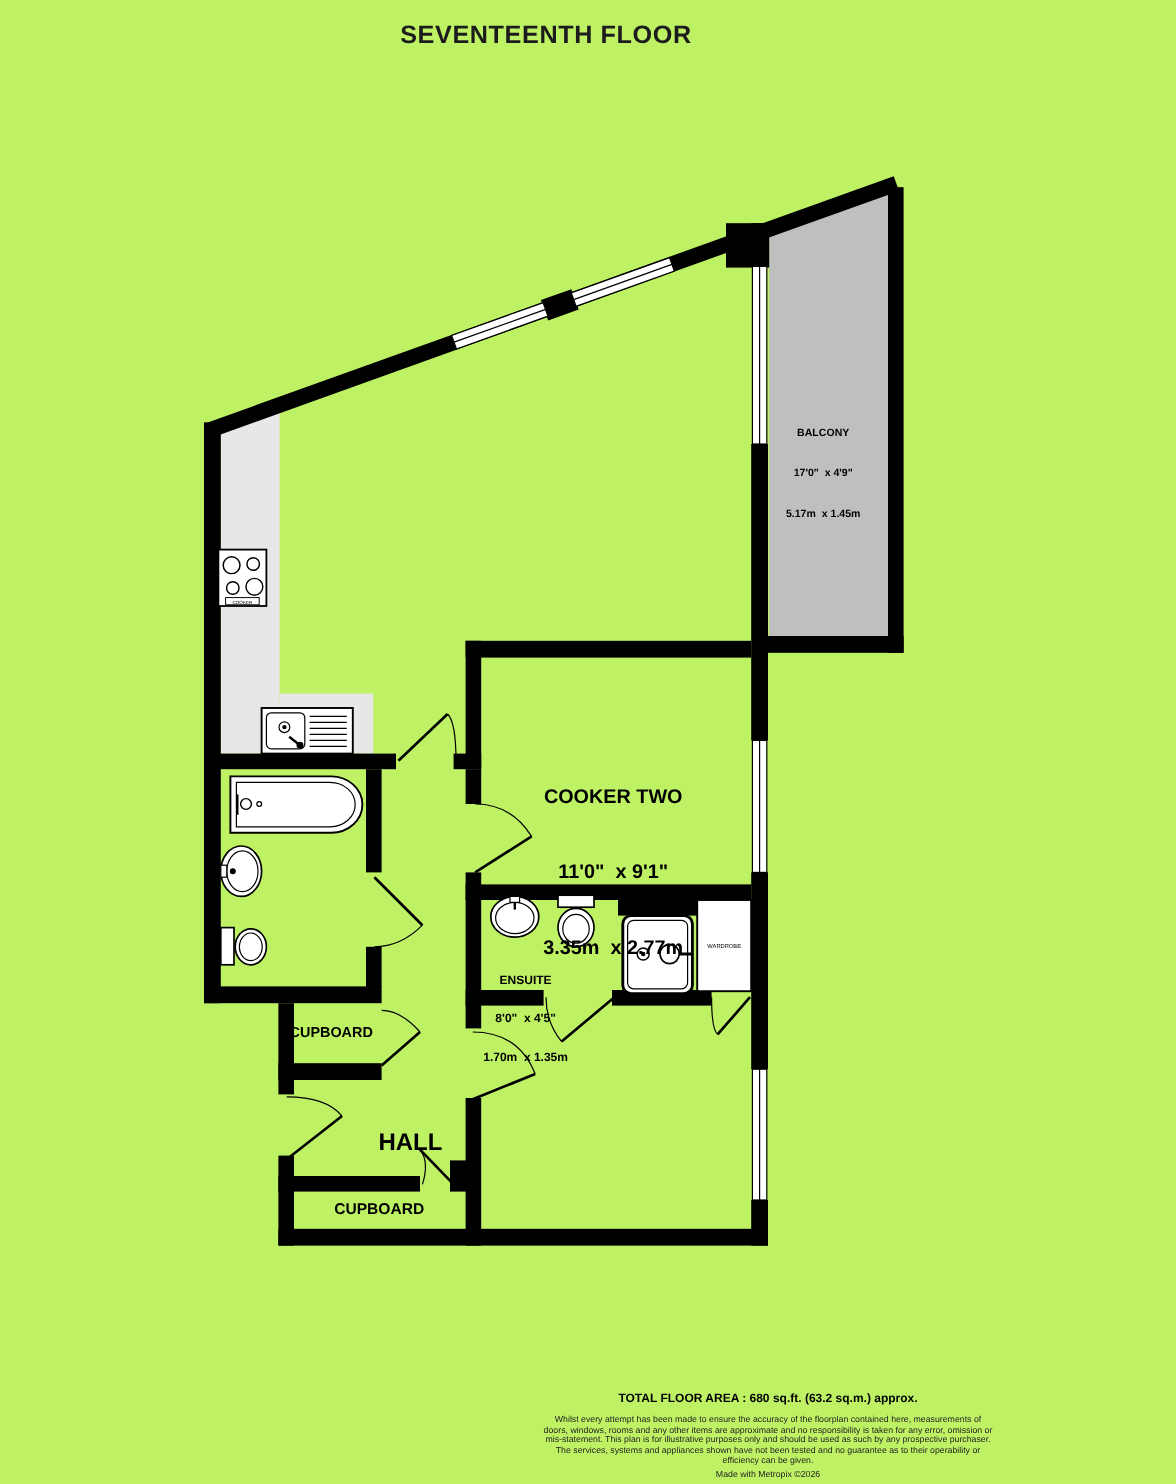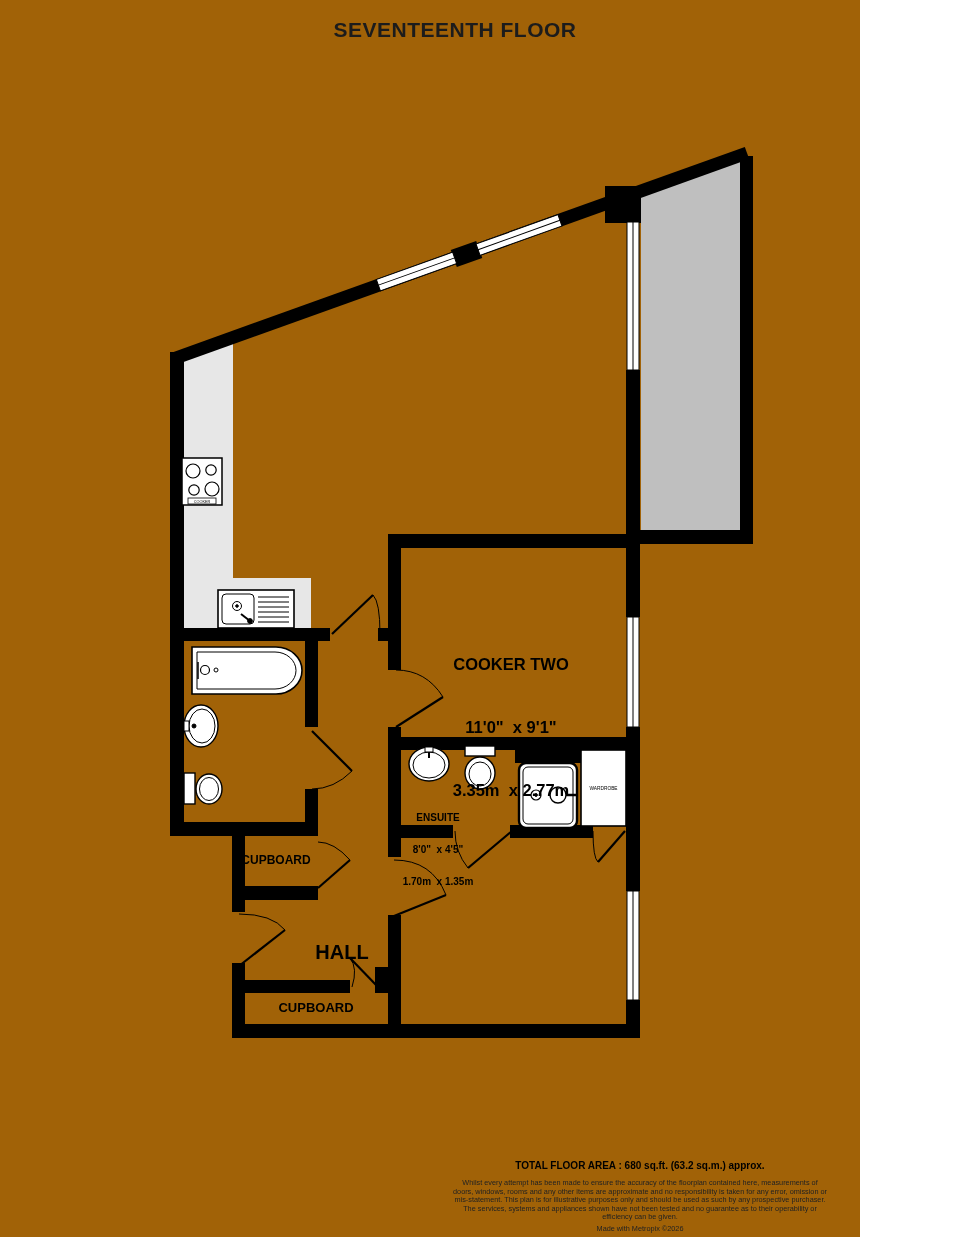--- a/index.html
+++ b/index.html
@@ -1,16 +1,16 @@
 <!DOCTYPE html>
 <html><head>
 <meta charset="utf-8">
 <style>
   html,body{margin:0;padding:0;background:#fff;}
-  .page{position:relative;width:860px;height:1237px;background:#a16207;overflow:hidden;
+  .page{position:relative;width:980px;height:1237px;background:#bef264;overflow:hidden;
         font-family:"Liberation Sans",sans-serif;color:#000;}
   .plan-svg{position:absolute;left:0;top:0;}
   .title-block{position:absolute;left:455px;top:18px;transform:translateX(-50%);
                text-align:center;white-space:nowrap;color:#1c1c1c;}
   .title-line1{font-size:21px;font-weight:600;letter-spacing:.5px;}
   .title-line2{font-size:18.5px;font-weight:500;}
   .lbl{position:absolute;transform:translateX(-50%);text-align:center;
        white-space:pre;font-weight:bold;color:#000;line-height:1.25;}
   .lbl-kitchen{left:419px;top:395px;font-size:16.5px;line-height:20.5px;}
   .lbl-bed2{left:511px;top:612px;font-size:16.5px;line-height:21px;}
@@ -208,20 +208,25 @@
         <line x1="566" y1="795" x2="577" y2="795" stroke-width="2.5"></line>
       </g>
       <g>
         <rect x="581" y="750" width="45" height="76" stroke-width="1.6"></rect>
         <text x="603.5" y="790" font-size="4.8" text-anchor="middle" stroke="none" fill="#000">WARDROBE</text>
       </g>
     </g>
   </svg>
 
 
+  <div class="lbl lbl-balcony">
+    <div>BALCONY</div>
+    <div>17'0"  x 4'9"</div>
+    <div>5.17m  x 1.45m</div>
+  </div>
 
   <div class="lbl lbl-bed2">
     <div>COOKER TWO</div>
     <div>11'0"  x 9'1"</div>
     <div>3.35m  x 2.77m</div>
   </div>
 
 
   <div class="lbl lbl-ensuite">
     <div>ENSUITE</div>

